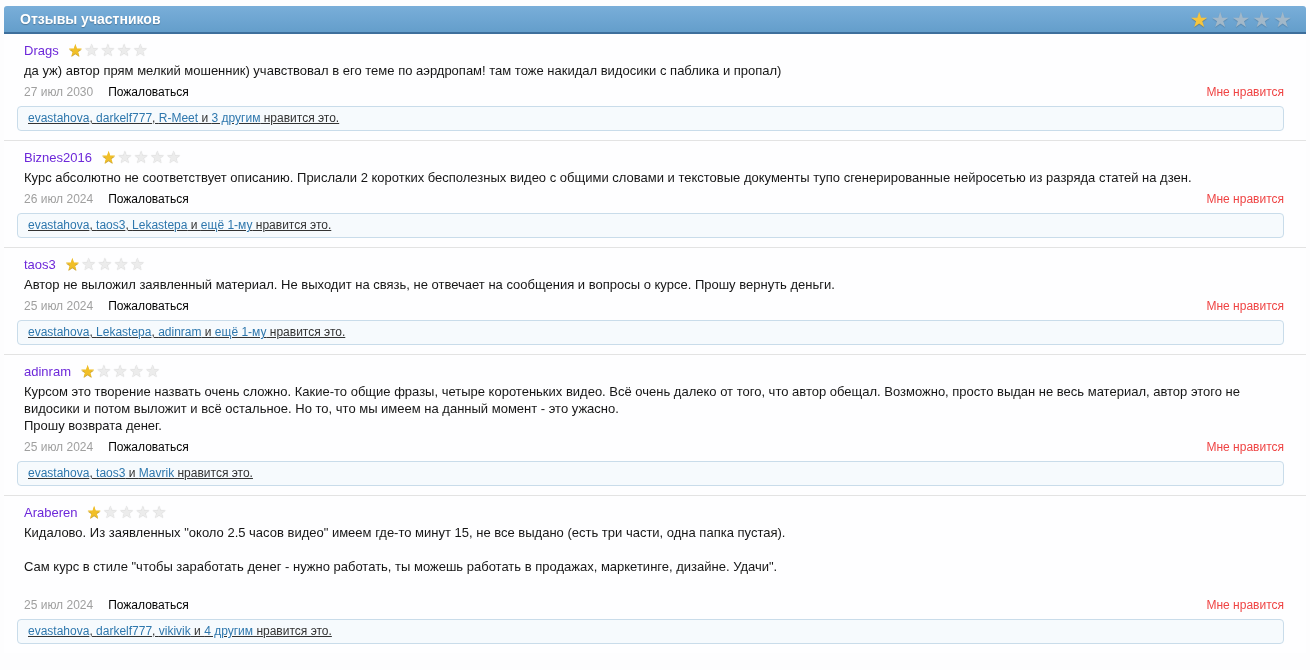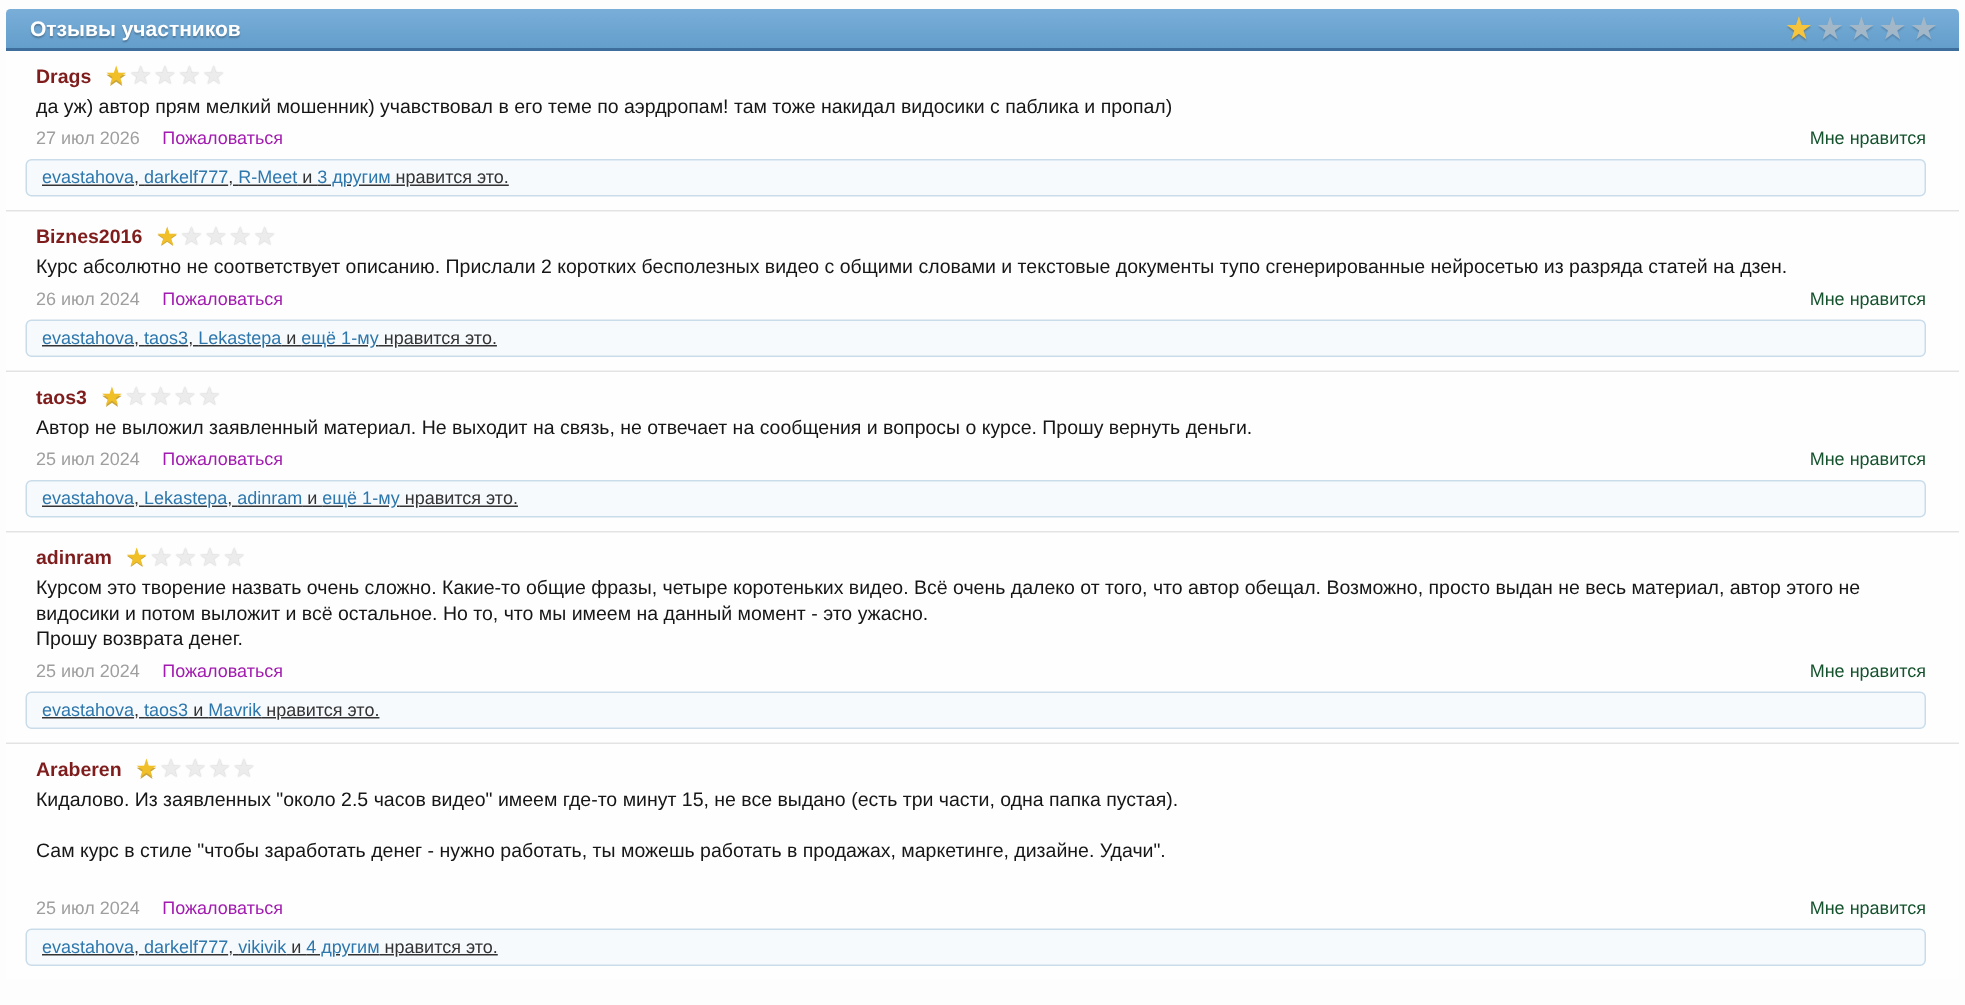--- a/index.html
+++ b/index.html
@@ -31,32 +31,32 @@
   .star { display:inline-block; }
   .header-stars .star { font-size:21px; margin-left:2px; }
   .header-stars .on  { color:#f6c53d; text-shadow:0 1px 1px rgba(90,60,0,.35); }
   .header-stars .off { color:#a2b8c9; text-shadow:0 1px 1px rgba(40,60,80,.25); }
 
   .reviews { background:#fefeff; }
   .review { padding:6px 22px 9px 20px; border-bottom:1px solid #e3e3e3; }
   .review:last-child { border-bottom:none; }
 
   .review-head { display:flex; align-items:center; height:20px; }
-  .username { color:#7f1d1d; font-weight:bold; font-size:13px; margin-right:9px; }
+  .username { color:#6d28d9; font-weight:normal; font-size:13px; margin-right:9px; }
   .review-stars .star { font-size:17px; margin-right:1px; }
   .review-stars .on  { color:#f1bf27; text-shadow:0 1px 0 #caa53a; }
   .review-stars .off { color:#ececec; text-shadow:0 0 1px #bdbdbd; }
 
   .review-body { margin-top:2px; }
   .para { min-height:17px; line-height:17px; white-space:pre-wrap; }
 
   .review-meta { margin-top:6px; display:flex; align-items:baseline; font-size:12px; height:15px; }
   .date { color:#9f9f9f; margin-right:15px; }
-  .report { color:#a21caf; }
-  .like-action { margin-left:auto; color:#14532d; }
+  .report { color:#000000; }
+  .like-action { margin-left:auto; color:#ef4444; }
 
   .like-box {
     margin:6px 0 0 -7px;
     background:#f6fafd;
     border:1px solid #c9dcea;
     border-radius:4px;
     padding:4px 10px 5px 10px;
     font-size:12px; line-height:14px; color:#333333;text-decoration:underline;
   }
   .like-box .lnk { color:#2e77ad; }
@@ -85,21 +85,21 @@
             <span class="star off">★</span>
             <span class="star off">★</span>
             <span class="star off">★</span>
             <span class="star off">★</span>
           </span>
     </div>
     <div class="review-body">
           <div class="para">да уж) автор прям мелкий мошенник) учавствовал в его теме по аэрдропам! там тоже накидал видосики с паблика и пропал)</div>
         </div>
     <div class="review-meta">
-      <span class="date">27 июл 2026</span>
+      <span class="date">27 июл 2030</span>
       <a class="report">Пожаловаться</a>
       <a class="like-action">Мне нравится</a>
     </div>
     <div class="like-box"><span class="lnk">evastahova</span><span class="txt">, </span><span class="lnk">darkelf777</span><span class="txt">, </span><span class="lnk">R-Meet</span><span class="txt"> и </span><span class="lnk">3 другим</span><span class="txt"> нравится это.</span></div>
   </div>
 
   <div class="review">
     <div class="review-head">
       <a class="username">Biznes2016</a>
       <span class="stars review-stars">

